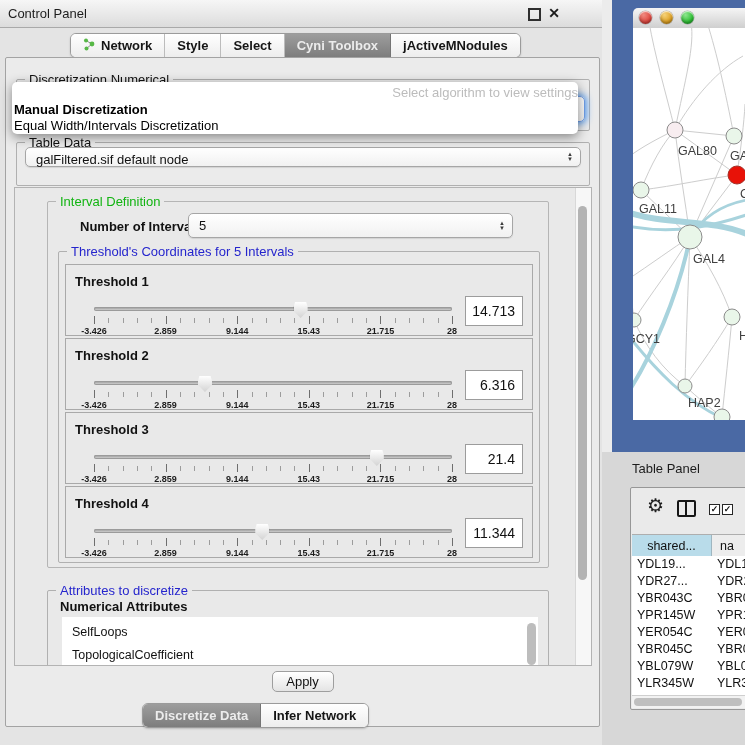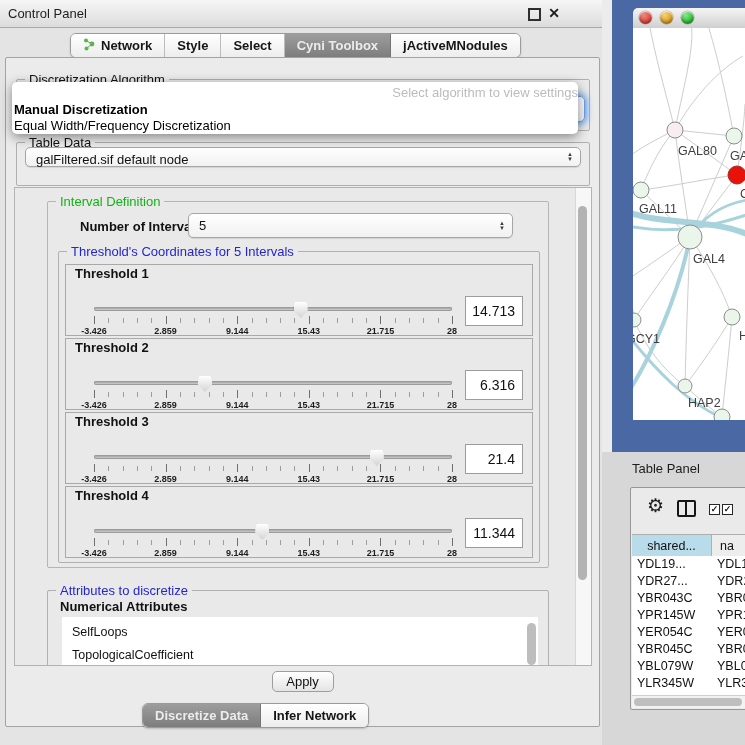--- a/index.html
+++ b/index.html
@@ -35,21 +35,21 @@
          border-radius:5px;box-shadow:0 3px 12px rgba(0,0,0,.45);z-index:60;padding-top:3px;box-sizing:border-box;}
   .popup .ph{font-size:13px;color:#bcbcbc;text-align:right;height:17px;line-height:15px;}
   .popup .opt{font-size:13px;color:#000;height:16px;line-height:16px;padding-left:2px;}
   .popup .opt.bold{font-weight:bold;}
   .viewport{position:absolute;left:8px;top:129px;width:578px;height:479px;border:1px solid #b3b3b3;
             background:#e9e9e9;overflow:hidden;box-sizing:border-box;}
   .vsb{position:absolute;top:0;right:0;bottom:0;width:15px;background:#f7f7f7;border-left:1px solid #d8d8d8;}
   .vsb .thumbv{position:absolute;left:2px;top:18px;width:9px;height:374px;background:#b3b3b3;border-radius:5px;}
   .noi-label{position:absolute;left:32px;top:17px;font-size:13px;font-weight:bold;}
   .threshold{position:relative;height:72px;margin:0 6px 2px 6px;border:1px solid #a9a9a9;background:#e9e9e9;box-sizing:border-box;}
-  .th-label{position:absolute;left:9px;top:1px;font-size:13px;font-weight:bold;}
+  .th-label{position:absolute;left:9px;top:9px;font-size:13px;font-weight:bold;}
   .slider{position:absolute;left:28px;top:36px;width:358px;height:36px;}
   .track{position:absolute;left:0;right:0;top:6px;height:4px;border-radius:3px;
          background:linear-gradient(#8f8f8f,#e2e2e2);box-shadow:inset 0 0 0 1px #9b9b9b;}
   .thumb{position:absolute;top:1px;width:14px;height:16px;background:linear-gradient(#ffffff,#d3d3d3);
          clip-path:polygon(10% 0,90% 0,100% 30%,100% 55%,50% 100%,0 55%,0 30%);
          filter:drop-shadow(0 0 1px rgba(0,0,0,.6));}
   .ticks{position:absolute;left:0;right:0;top:17px;height:5px;
          background-image:repeating-linear-gradient(to right,#9c9c9c 0 1px,transparent 1px 4%);}
   .mtick{position:absolute;top:15px;width:1px;height:8px;background:#6e6e6e;}
   .tlabel{position:absolute;top:25px;transform:translateX(-50%);font-size:9px;font-weight:bold;color:#1c1c1c;white-space:nowrap;}
@@ -120,21 +120,21 @@
         <span>Cyni Toolbox</span>
       </div>
       <div class="tab">
         <span>jActiveMNodules</span>
       </div>
     </div>
 
   <div class="mainpanel">
 
     <div class="fs" style="left:10px;top:21px;width:574px;height:52px;">
-      <span class="legend">Discretization Algorithm</span>
+      <span class="legend">Discretization Numerical</span>
       <div class="combo focused" style="left:8px;top:16px;width:560px;height:26px;">
         <span class="arrows">▲<br>▼</span>
       </div>
     </div>
 
     <div class="fs" style="left:10px;top:84px;width:574px;height:44px;">
       <span class="legend">Table Data</span>
       <div class="combo" style="left:8px;top:4px;width:556px;height:20px;line-height:24px;">
         <span>galFiltered.sif default node</span>
         <span class="arrows">▲<br>▼</span>
@@ -266,21 +266,21 @@
       </div>
       <div class="tab">
         <span>Infer Network</span>
       </div>
     </div>
 
   <div class="popup">
     <div class="ph">Select algorithm to view settings</div>
     <div id="popup-opts">
         <div class="opt bold">Manual Discretization</div>
-        <div class="opt">Equal Width/Frequency Discretization</div>
+        <div class="opt">Equal Width/Intervals Discretization</div>
       </div>
   </div>
 </div>
 
 <div class="rgap"></div>
 
 <div class="netframe">
   <div class="netwin">
     <div class="titlebar2">
       <span class="tl" style="left:6px;background:radial-gradient(circle at 35% 30%,#f08a80,#df4840 60%,#b02c26);"></span>

